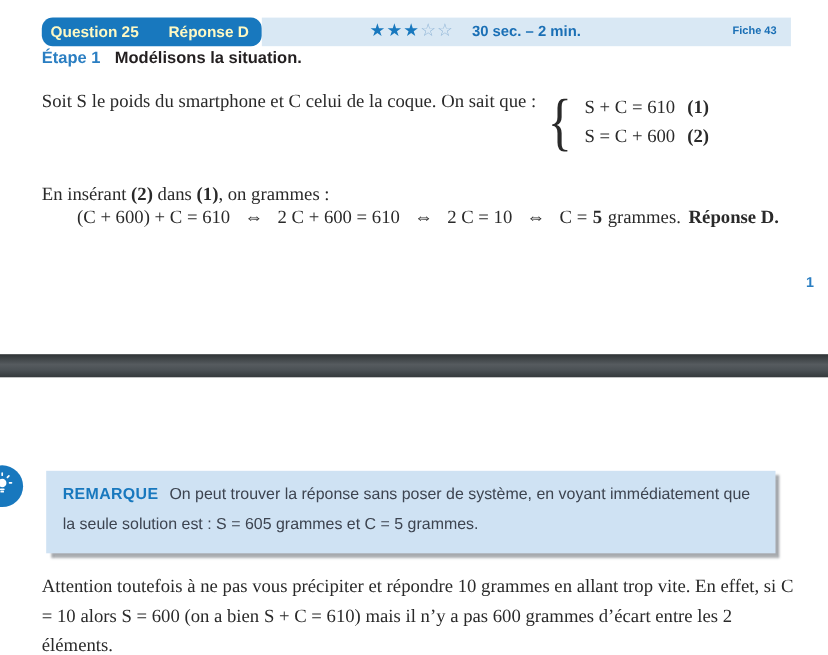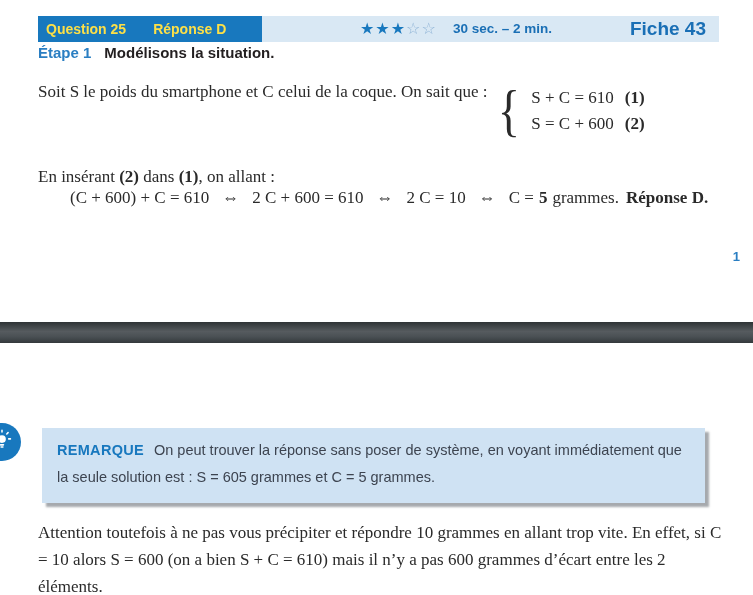--- a/index.html
+++ b/index.html
@@ -1,29 +1,29 @@
 <!DOCTYPE html>
 <html><head>
 <meta charset="utf-8">
 <style>
   html,body{margin:0;padding:0;background:#ffffff;}
   .page{position:relative;width:753px;height:595px;background:#ffffff;overflow:hidden;
         font-family:"Liberation Sans",sans-serif;color:#231f20;}
 
   
   .hdr{position:absolute;left:38px;top:16px;width:681px;height:26px;display:flex;}
-  .hdr-blue{width:224px;background:#1878be;color:#fde047;display:flex;align-items:center;
-            font-weight:bold;font-size:14px;padding-left:8px;box-sizing:border-box;gap:27px;}
+  .hdr-blue{width:200px;background:#1878be;color:#fef9c3;display:flex;align-items:center;
+            font-weight:bold;font-size:14px;padding-left:8px;box-sizing:border-box;gap:27px;border-radius:10px;}
   .hdr-light{flex:1;background:#d9e8f4;position:relative;}
   .hdr-light span{position:absolute;top:0;height:26px;line-height:26px;}
   .stars{left:98px;font-size:16px;letter-spacing:1px;}
   .stars .full{position:static;color:#1878be;}
   .stars .empty{position:static;color:#8fb4d6;}
   .duration{left:191px;color:#1a6fb5;font-weight:bold;font-size:13.5px;}
-  .fiche{right:13px;color:#1a6fb5;font-weight:bold;font-size:19px;}
+  .fiche{right:13px;color:#1a6fb5;font-weight:bold;font-size:10px;}
 
   
   .etape{position:absolute;left:38px;font-size:15px;font-weight:bold;}
   .etape .lbl{color:#2a7ec2;margin-right:13px;}
   .etape1{top:44px;} .etape2{top:148px;}
 
   .serif{font-family:"Liberation Serif","DejaVu Serif",serif;color:#2a2a2a;font-size:17px;}
 
   
   .sys-row{position:absolute;left:38px;top:82px;width:681px;height:58px;
@@ -85,21 +85,21 @@
     <div class="system">
       <span class="brace">{</span>
       <div class="eqs">
         <div class="eq-line"><span>S + C = 610</span><b>(1)</b></div>
         <div class="eq-line"><span>S = C + 600</span><b>(2)</b></div>
       </div>
     </div>
   </div>
 
 
-  <div class="serif insert-line"><span>En insérant </span><b>(2)</b><span> dans </span><b>(1)</b><span>, on allant :</span></div>
+  <div class="serif insert-line"><span>En insérant </span><b>(2)</b><span> dans </span><b>(1)</b><span>, on grammes :</span></div>
 
   <div class="serif chain"><span>(C + 600) + C = 610</span><span class="arr">⇔</span><span>2 C + 600 = 610</span><span class="arr">⇔</span><span>2 C = 10</span><span class="arr">⇔</span><span>C =</span><b class="res">5</b><span class="unit">grammes.</span><b class="ans">Réponse D.</b></div>
 
   <div class="pagenum">1</div>
 
   <div class="sep"></div>
 
   <div class="rem-badge">
     <span>
       <svg width="22" height="22" viewBox="0 0 24 24">

